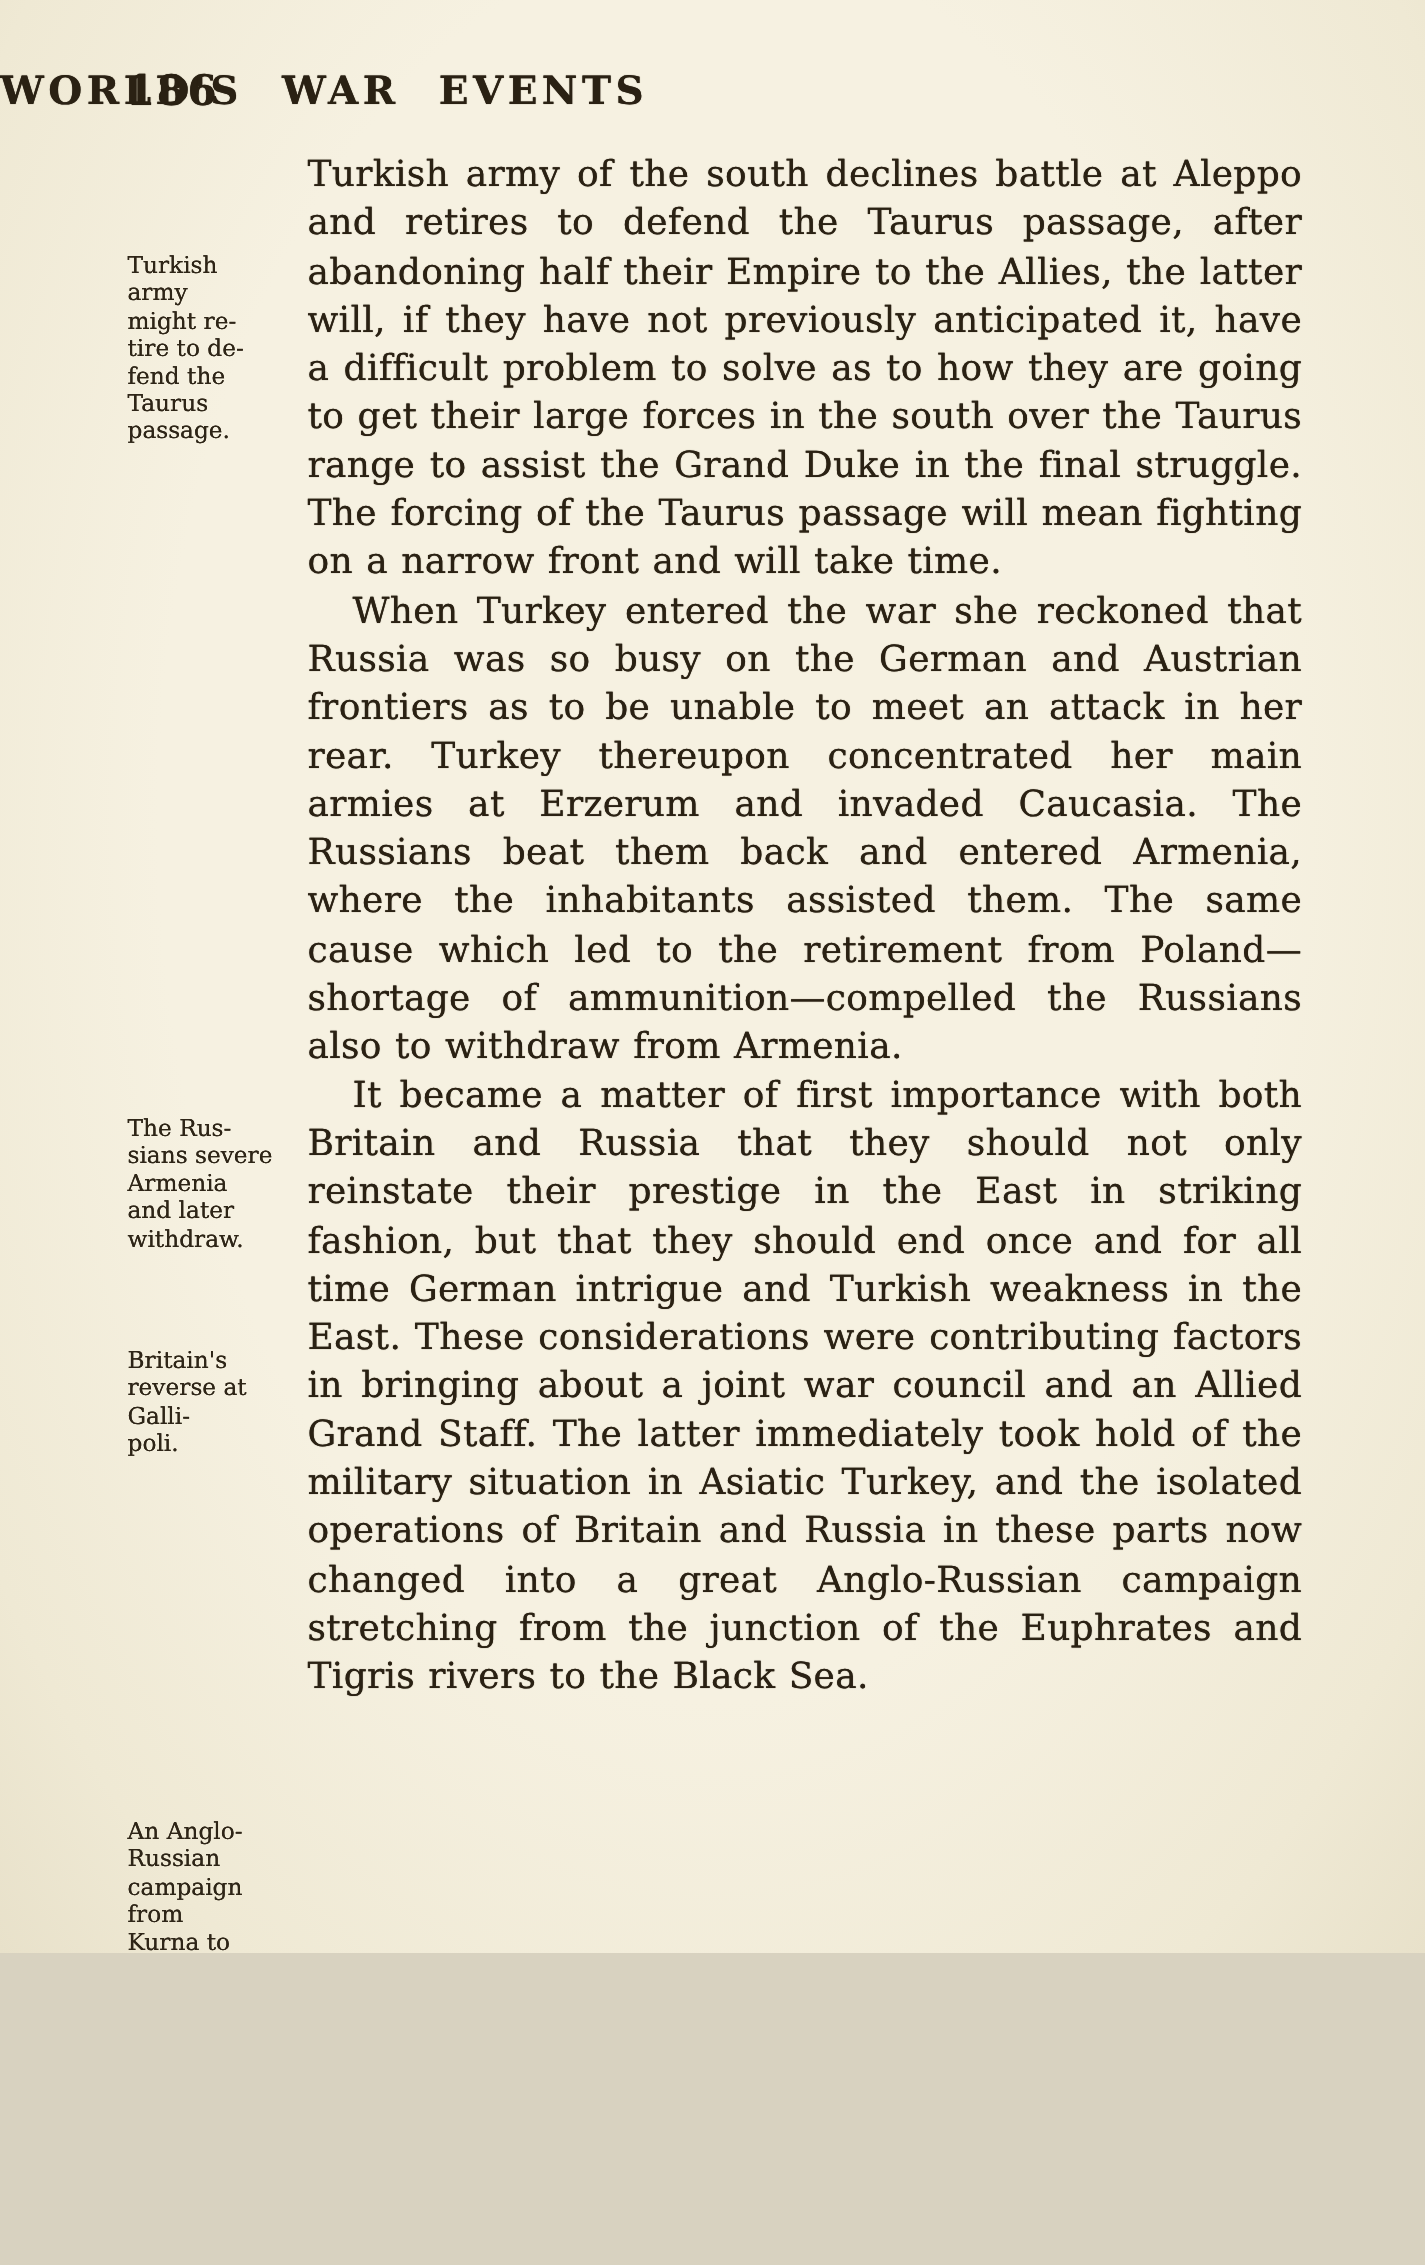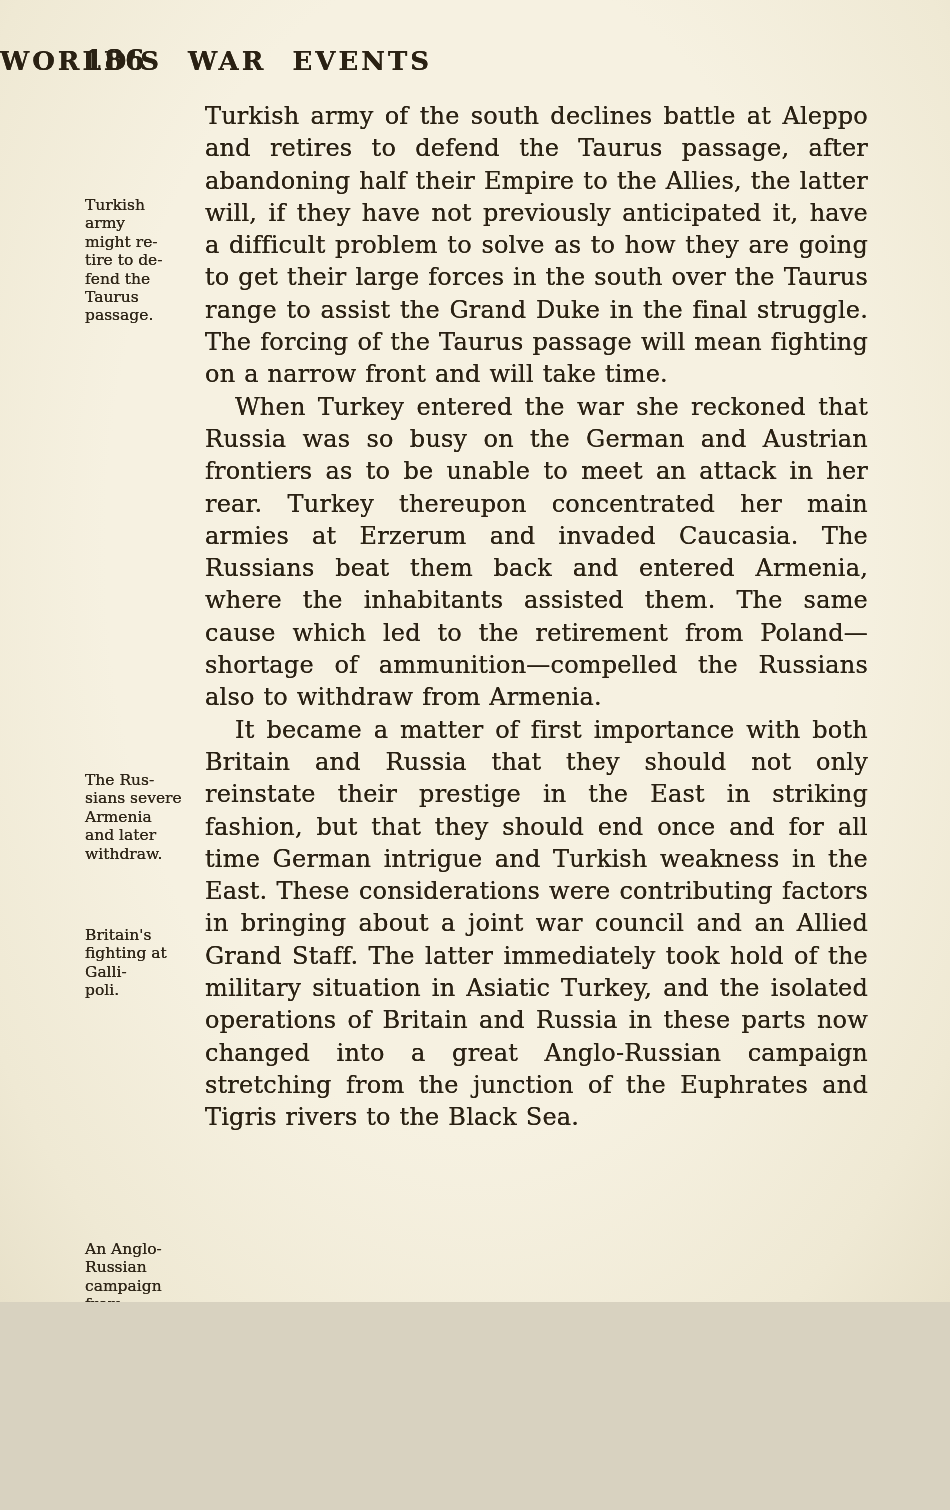--- a/index.html
+++ b/index.html
@@ -42,21 +42,20 @@
   
   .sidenote {
     position: absolute;
     left: 85px;
     width: 125px;
     font-size: 15.5px;
     line-height: 18.4px;
     white-space: pre-line;
     color: #2e2517;
     text-shadow: 0 0 0.4px currentColor;
-    margin-top: 28px;
   }
   .sn1 { top: 168px; }
   .sn2 { top: 743px; }
   .sn3 { top: 898px; }
   .sn4 { top: 1212px; }
   
   .text-col {
     position: absolute;
     left: 205px;
     top: 100px;
@@ -93,21 +92,21 @@
 tire to de-
 fend the
 Taurus
 passage.</div>
     <div class="sidenote sn2">The Rus-
 sians severe
 Armenia
 and later
 withdraw.</div>
     <div class="sidenote sn3">Britain's
-fighting at
+reverse at
 Galli-
 poli.</div>
     <div class="sidenote sn4">An Anglo-
 Russian
 campaign
 from
 Kurna to
 the Black
 Sea.</div>
   </aside>

